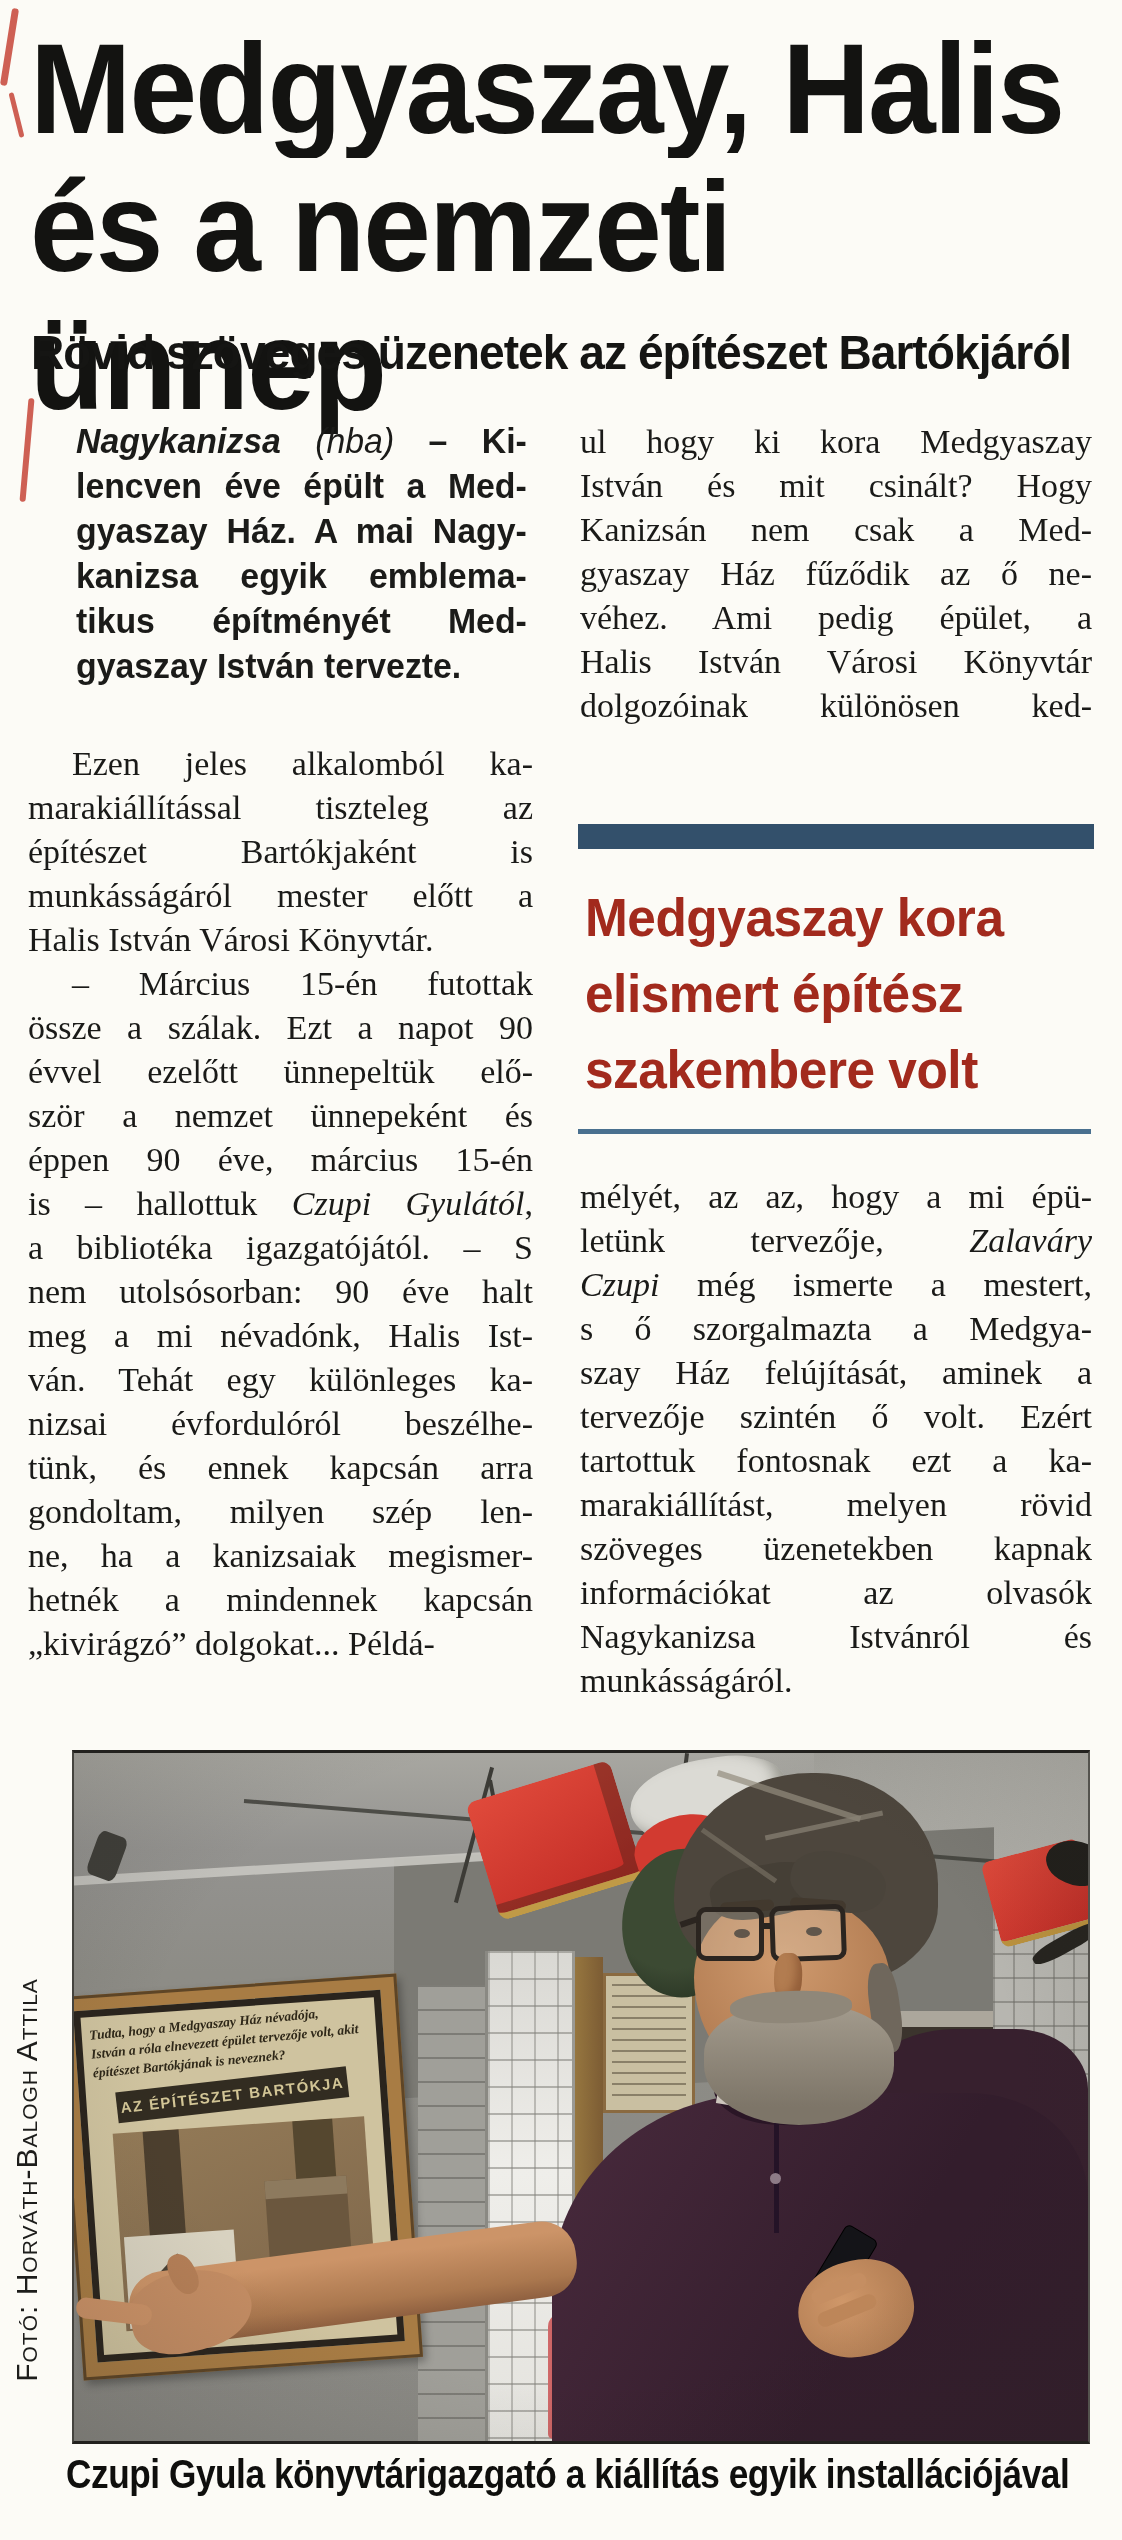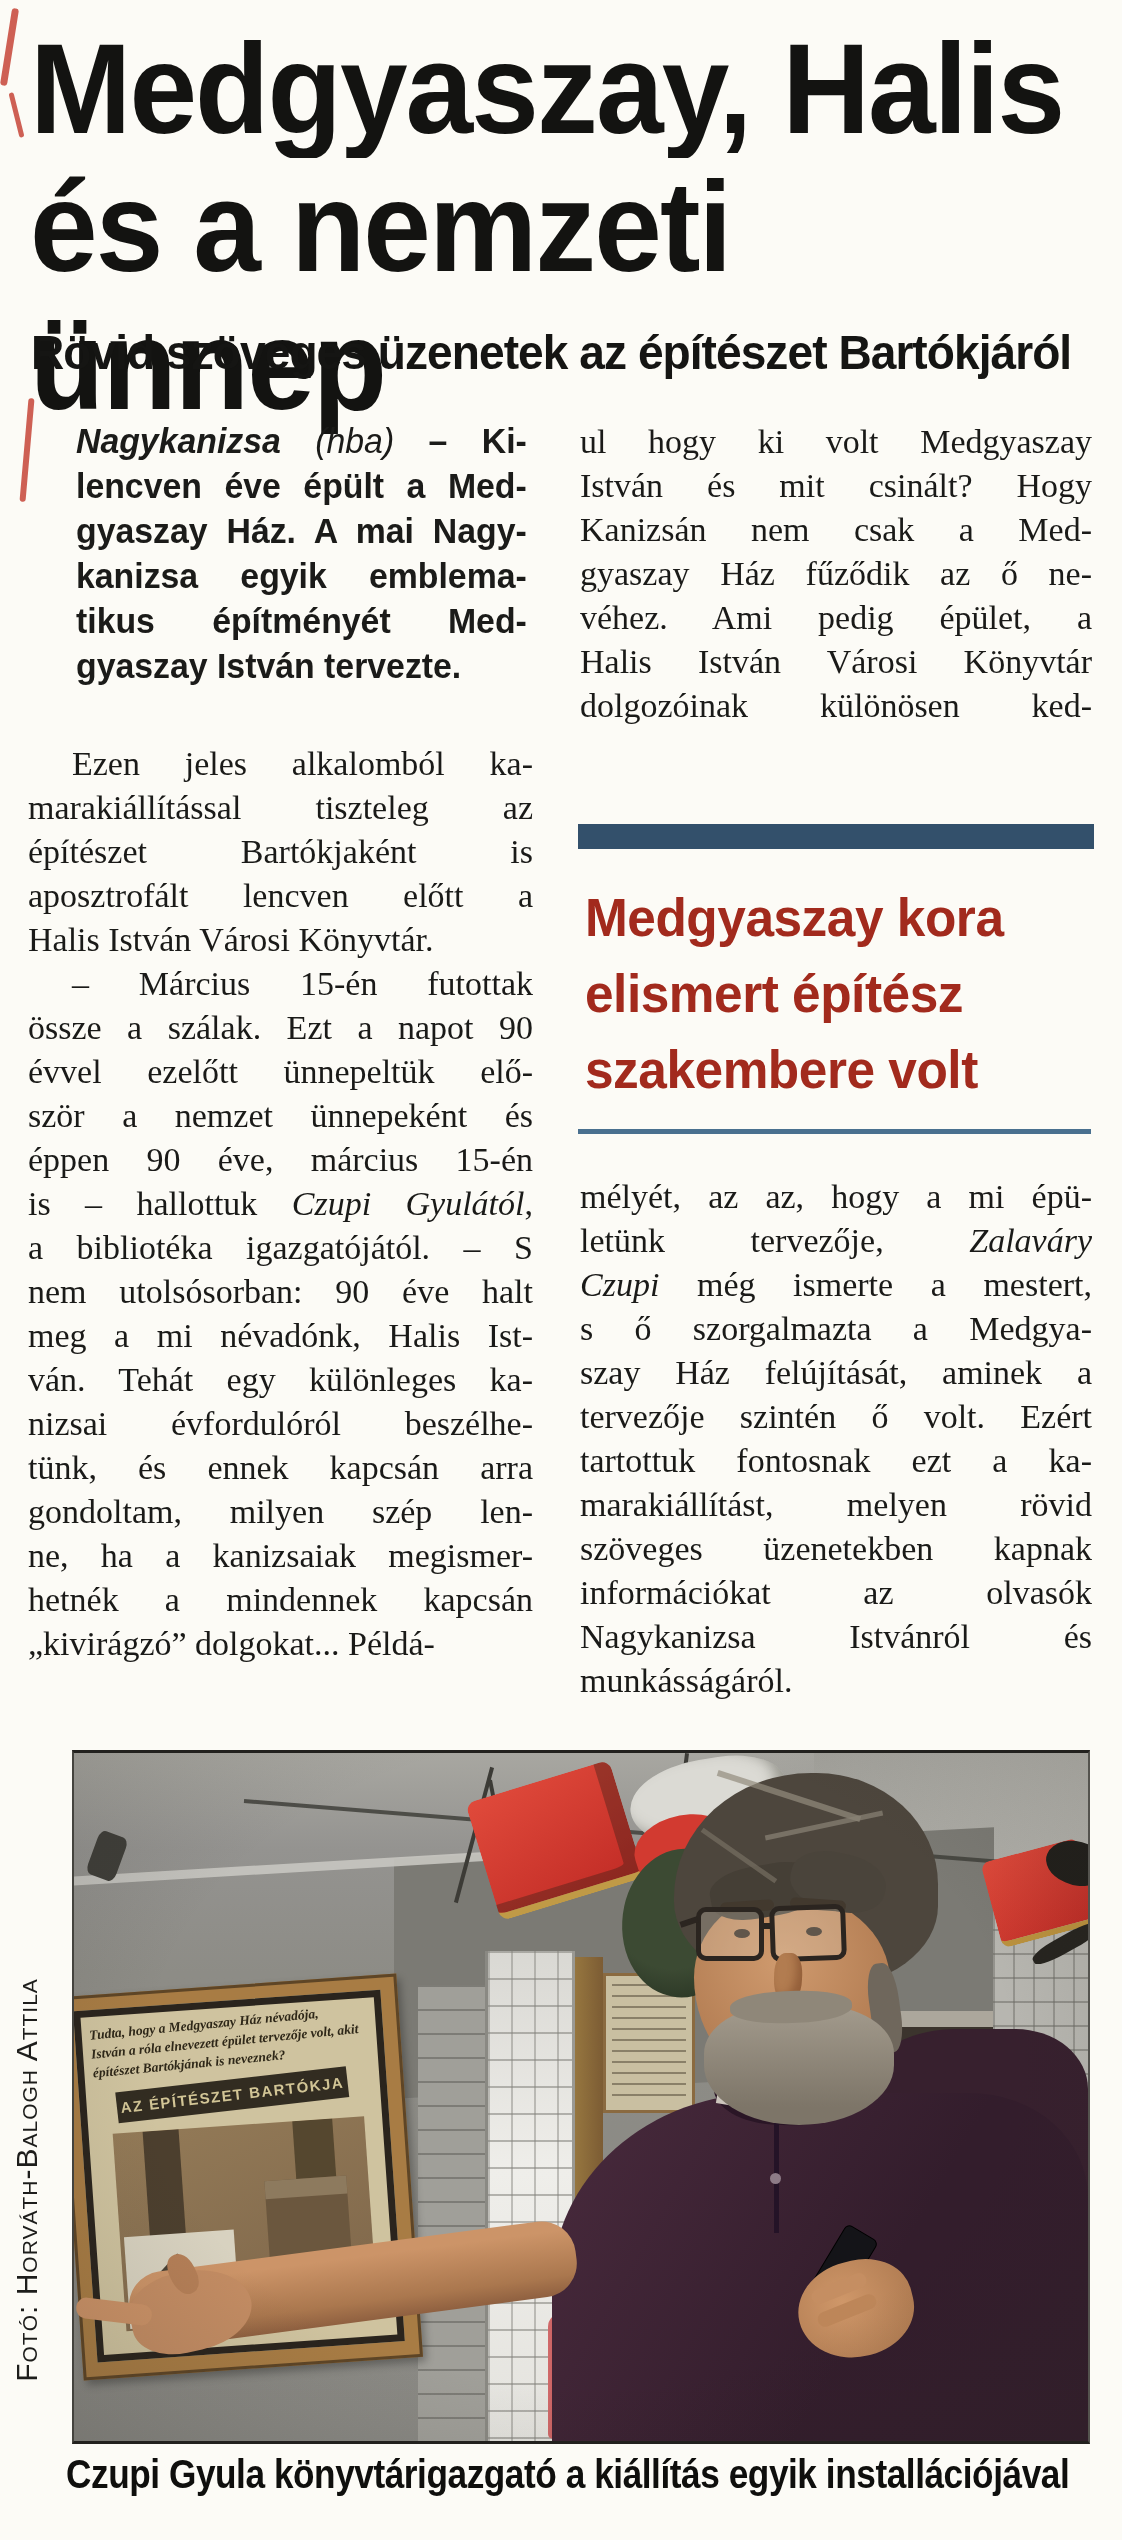--- a/index.html
+++ b/index.html
@@ -193,42 +193,42 @@
       <div class="tl">gyaszay Ház. A mai Nagy-</div>
       <div class="tl">kanizsa egyik emblema-</div>
       <div class="tl">tikus építményét Med-</div>
       <div class="tl endline">gyaszay István tervezte.</div>
     </div>
 
   <div id="colL" class="col">
       <div class="tl indent">Ezen jeles alkalomból ka-</div>
       <div class="tl">marakiállítással tiszteleg az</div>
       <div class="tl">építészet Bartókjaként is</div>
-      <div class="tl">aposztrofált lencven előtt a</div>
+      <div class="tl">munkásságáról mester előtt a</div>
       <div class="tl endline">Halis István Városi Könyvtár.</div>
       <div class="tl indent">– Március 15-én futottak</div>
       <div class="tl">össze a szálak. Ezt a napot 90</div>
       <div class="tl">évvel ezelőtt ünnepeltük elő-</div>
       <div class="tl">ször a nemzet ünnepeként és</div>
       <div class="tl">éppen 90 éve, március 15-én</div>
       <div class="tl">is – hallottuk <i>Czupi Gyulától</i>,</div>
       <div class="tl">a bibliotéka igazgatójától. – S</div>
       <div class="tl">nem utolsósorban: 90 éve halt</div>
       <div class="tl">meg a mi névadónk, Halis Ist-</div>
       <div class="tl">ván. Tehát egy különleges ka-</div>
       <div class="tl">nizsai évfordulóról beszélhe-</div>
       <div class="tl">tünk, és ennek kapcsán arra</div>
       <div class="tl">gondoltam, milyen szép len-</div>
       <div class="tl">ne, ha a kanizsaiak megismer-</div>
       <div class="tl">hetnék a mindennek kapcsán</div>
       <div class="tl endline">„kivirágzó” dolgokat... Példá-</div>
     </div>
 
   <div id="colRtop" class="col">
-      <div class="tl">ul hogy ki volt Medgyaszay</div>
+      <div class="tl">ul hogy ki kora Medgyaszay</div>
       <div class="tl">István és mit csinált? Hogy</div>
       <div class="tl">Kanizsán nem csak a Med-</div>
       <div class="tl">gyaszay Ház fűződik az ő ne-</div>
       <div class="tl">véhez. Ami pedig épület, a</div>
       <div class="tl">Halis István Városi Könyvtár</div>
       <div class="tl">dolgozóinak különösen ked-</div>
     </div>
 
   <div id="pq-bar"></div>
   <div id="pullquote" class="nojust">

